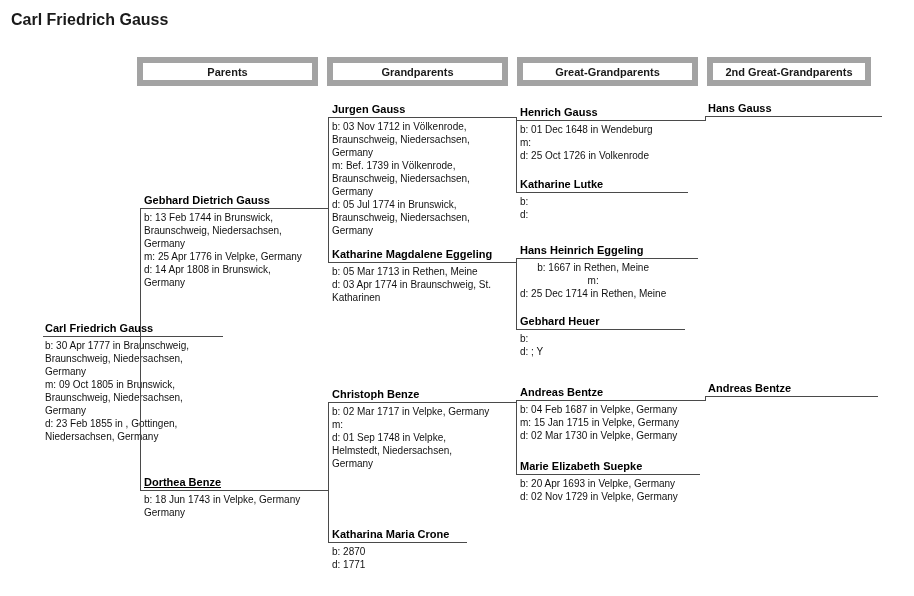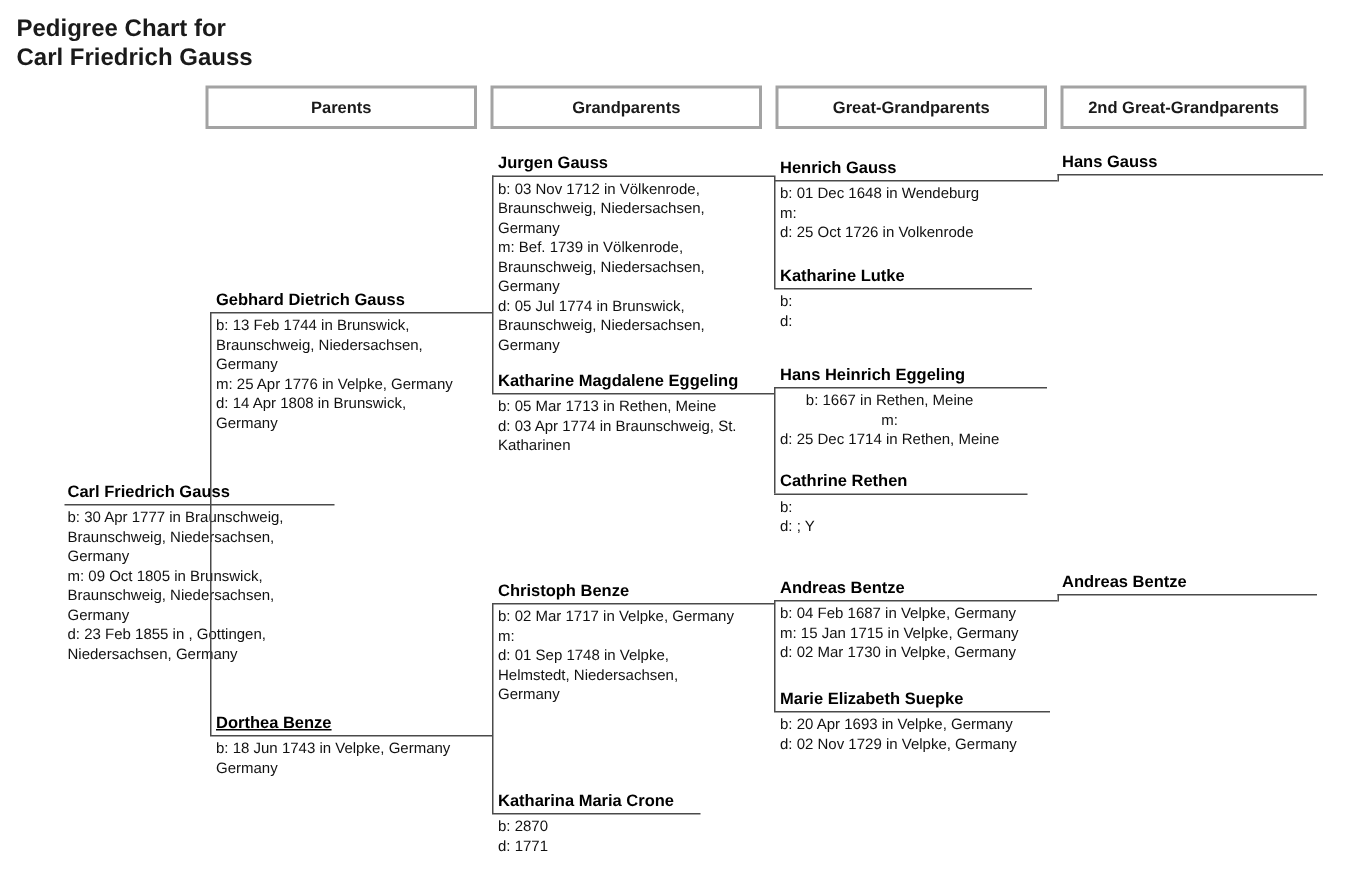--- a/index.html
+++ b/index.html
@@ -12,21 +12,21 @@
     color:#000;
   }
   #canvas{position:absolute;left:0;top:0;width:914px;height:596px;}
   .title{
     position:absolute;left:11px;top:10px;
     font-size:16px;font-weight:bold;line-height:19px;
     color:#1a1a1a;white-space:nowrap;
   }
   .hdr{
     position:absolute;top:57px;height:29px;
-    border:2px solid #a3a3a3;box-sizing:border-box;
+    border:6px solid #a3a3a3;box-sizing:border-box;
     font-size:11px;font-weight:bold;
     display:flex;align-items:center;justify-content:center;
     background:#fff;color:#1a1a1a;
   }
   .pname{
     position:absolute;
     font-size:11px;font-weight:bold;line-height:14px;
     white-space:nowrap;color:#000;
   }
   .pdetails{
@@ -36,21 +36,20 @@
   .pdetails div{white-space:nowrap;}
   .hline{position:absolute;height:1px;background:#4a4a4a;}
   .vline{position:absolute;width:1px;background:#4a4a4a;}
 </style>
 </head>
 <body>
 
 <div id="canvas">
 
   <div class="title">
-    <div>Pedigree Chart for</div>
     <div>Carl Friedrich Gauss</div>
   </div>
 
   <div id="headers">
       <div class="hdr" style="left: 137px; width: 181px;">Parents</div>
       <div class="hdr" style="left: 327px; width: 181px;">Grandparents</div>
       <div class="hdr" style="left: 517px; width: 181px;">Great-Grandparents</div>
       <div class="hdr" style="left: 707px; width: 164px;">2nd Great-Grandparents</div>
     </div>
 
@@ -131,21 +130,21 @@
         <div>b:</div>
         <div>d:</div>
       </div>
       <div class="pname" style="left: 520px; top: 243px;">Hans Heinrich Eggeling</div>
       <div class="hline" style="left: 516px; top: 258px; width: 182px;"></div>
       <div class="pdetails" style="left: 520px; top: 261px; text-align: center;">
         <div>b: 1667 in Rethen, Meine</div>
         <div>m:</div>
         <div>d: 25 Dec 1714 in Rethen, Meine</div>
       </div>
-      <div class="pname" style="left: 520px; top: 314px;">Cathrine Rethen</div>
+      <div class="pname" style="left: 520px; top: 314px;">Gebhard Heuer</div>
       <div class="hline" style="left: 516px; top: 329px; width: 169px;"></div>
       <div class="pdetails" style="left: 520px; top: 332px;">
         <div>b:</div>
         <div>d: ; Y</div>
       </div>
       <div class="pname" style="left: 520px; top: 385px;">Andreas Bentze</div>
       <div class="hline" style="left: 516px; top: 400px; width: 189px;"></div>
       <div class="pdetails" style="left: 520px; top: 403px;">
         <div>b: 04 Feb 1687 in Velpke, Germany</div>
         <div>m: 15 Jan 1715 in Velpke, Germany</div>

